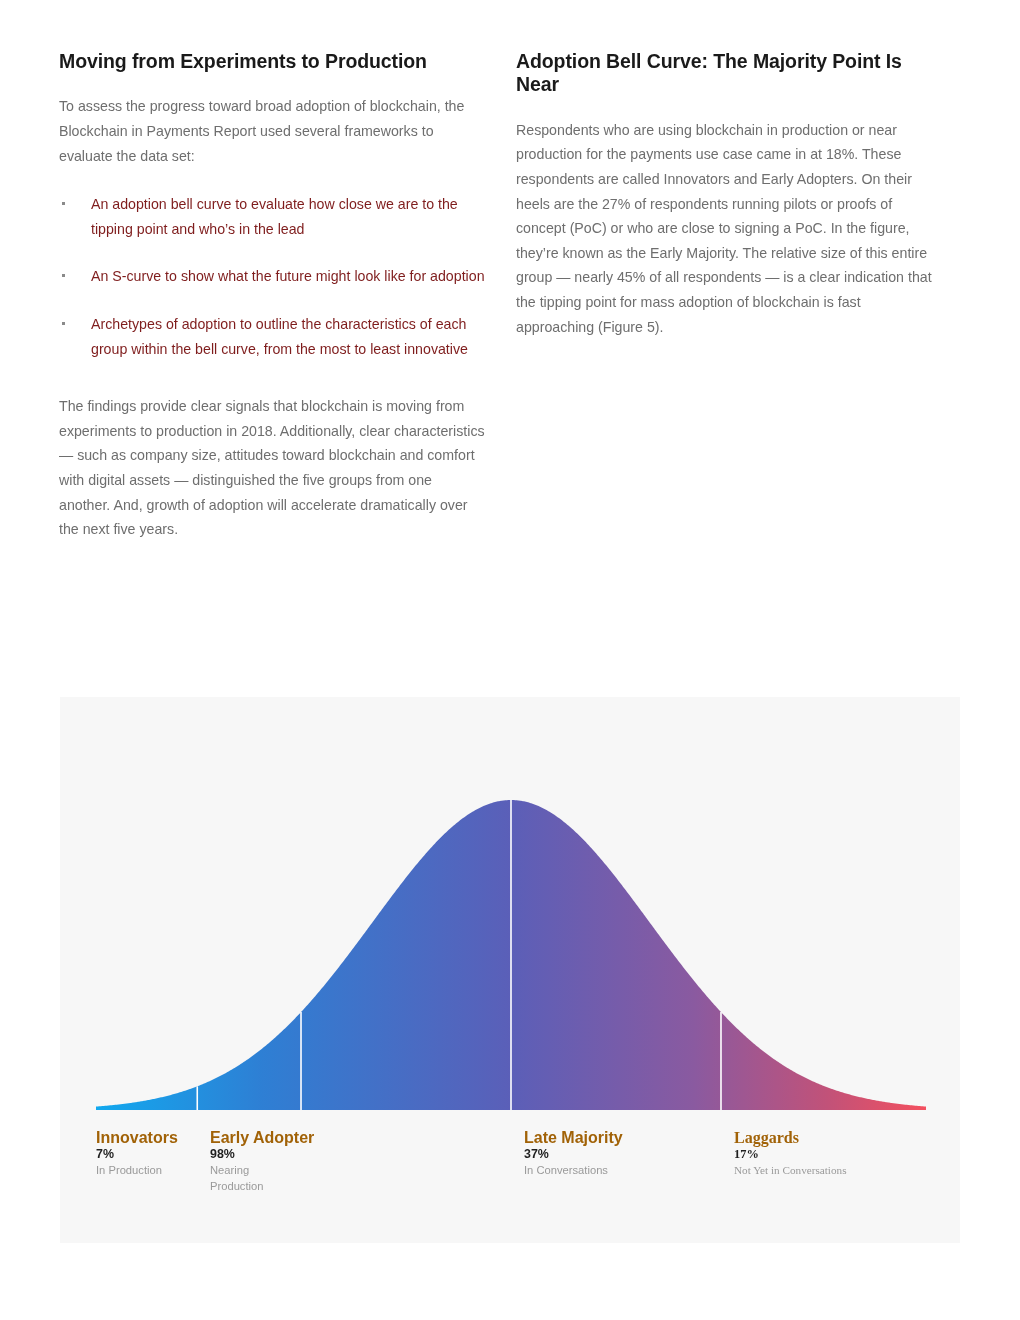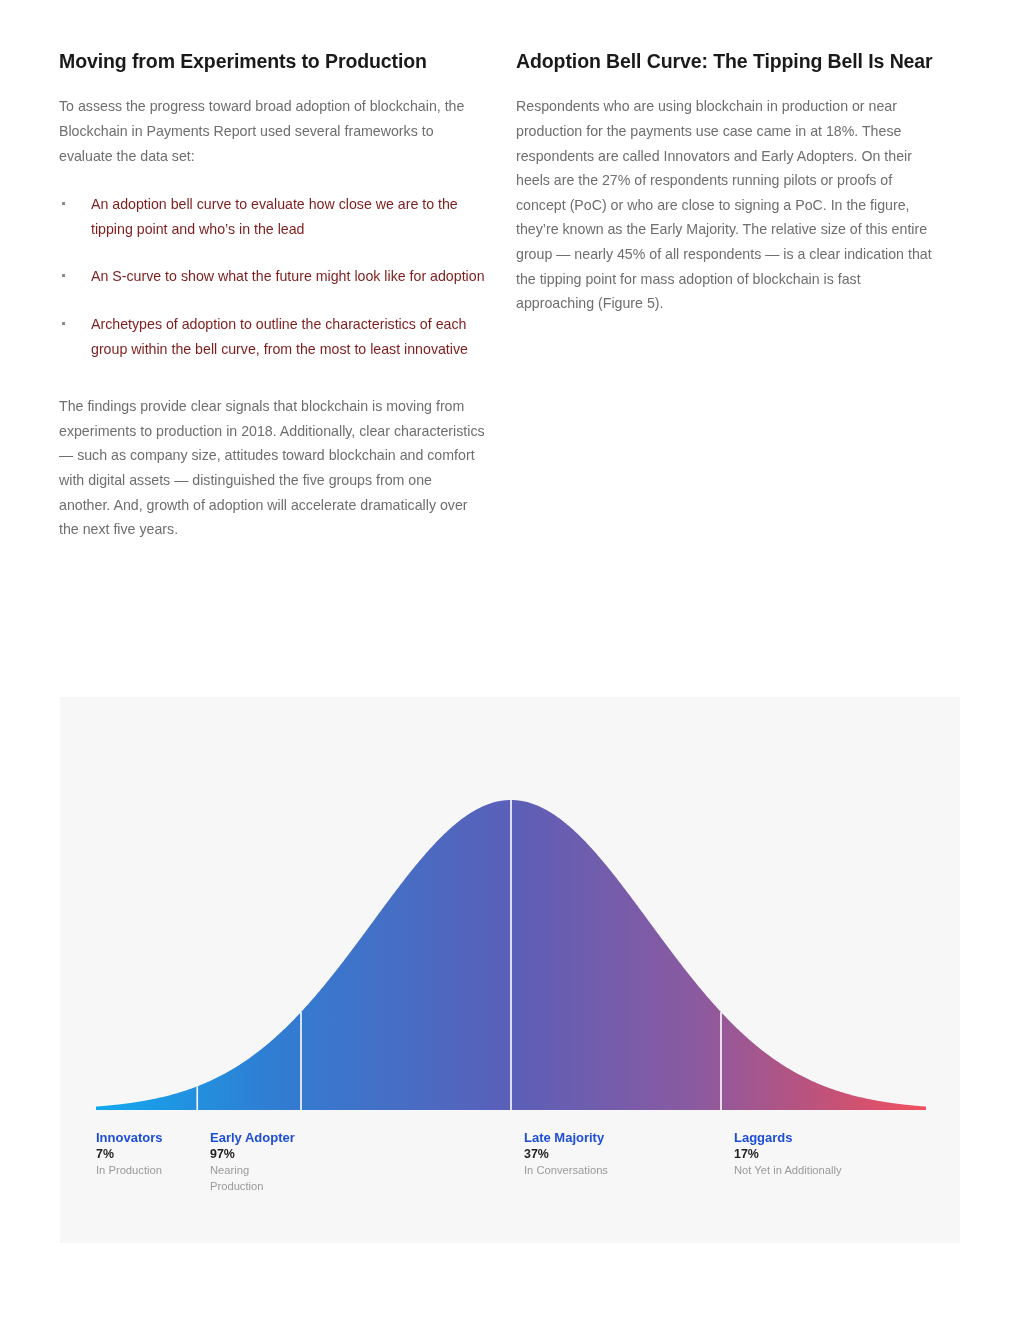--- a/index.html
+++ b/index.html
@@ -110,23 +110,23 @@
     left: 36px;
     top: 432px;
     width: 836px;
     height: 90px;
   }
   .seg {
     position: absolute;
     top: 0;
   }
   .seg .seg-name {
-    font-size: 13px;
-    font-weight: 700;
-    color: #1d4ed8;
+    font-size: 16px;
+    font-weight: 700;
+    color: #a16207;
     line-height: 17px;
     white-space: nowrap;
   }
   .seg .seg-pct {
     font-size: 12.4px;
     font-weight: 700;
     color: #1f1f1f;
     line-height: 17px;
   }
   .seg .seg-desc {
@@ -169,21 +169,21 @@
         <li>
           <span class="dot"></span>
           <span>Archetypes of adoption to outline the characteristics of each group within the bell curve, from the most to least innovative</span>
         </li>
       </ul>
 
       <p class="body closing">The findings provide clear signals that blockchain is moving from experiments to production in 2018. Additionally, clear characteristics — such as company size, attitudes toward blockchain and comfort with digital assets — distinguished the five groups from one another. And, growth of adoption will accelerate dramatically over the next five years.</p>
     </div>
 
     <div class="col">
-      <h2 class="section-title">Adoption Bell Curve: The Tipping Bell Is Near</h2>
+      <h2 class="section-title">Adoption Bell Curve: The Majority Point Is Near</h2>
       <p class="body">Respondents who are using blockchain in production or near production for the payments use case came in at 18%. These respondents are called Innovators and Early Adopters. On their heels are the 27% of respondents running pilots or proofs of concept (PoC) or who are close to signing a PoC. In the figure, they’re known as the Early Majority. The relative size of this entire group — nearly 45% of all respondents — is a clear indication that the tipping point for mass adoption of blockchain is fast approaching (Figure 5).</p>
     </div>
 
   </div>
 
   <div class="figure-panel">
 
 
     <div class="chart-area">
       <svg width="830" height="313" viewBox="0 0 830 313">
@@ -212,35 +212,35 @@
     <div class="seg-labels">
 
       <div class="seg" style="left:0px;">
         <div class="seg-name">Innovators</div>
         <div class="seg-pct">7%</div>
         <div class="seg-desc">In Production</div>
       </div>
 
       <div class="seg narrow" style="left:114px;">
         <div class="seg-name">Early Adopter</div>
-        <div class="seg-pct">97%</div>
+        <div class="seg-pct">98%</div>
         <div class="seg-desc">Nearing Production</div>
       </div>
 
 
       <div class="seg" style="left:428px;">
         <div class="seg-name">Late Majority</div>
         <div class="seg-pct">37%</div>
         <div class="seg-desc">In Conversations</div>
       </div>
 
-      <div class="seg" style="left:638px;">
+      <div class="seg" style="left:638px;font-family:Liberation Serif, serif;">
         <div class="seg-name">Laggards</div>
         <div class="seg-pct">17%</div>
-        <div class="seg-desc">Not Yet in Additionally</div>
+        <div class="seg-desc">Not Yet in Conversations</div>
       </div>
 
     </div>
   </div>
 
   <div class="footer">
     
     
   </div>
 

